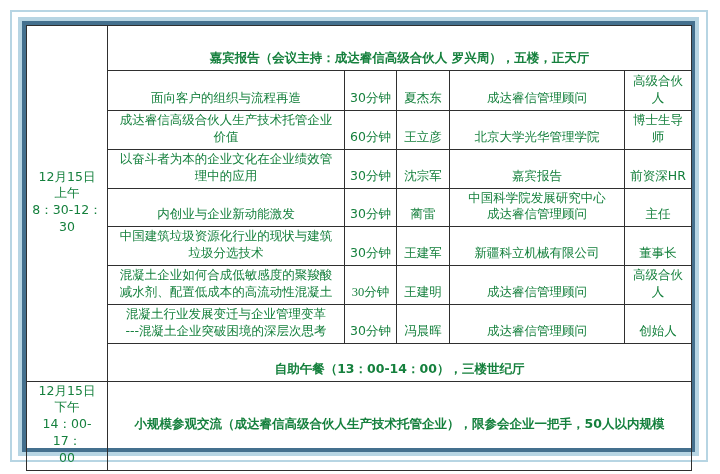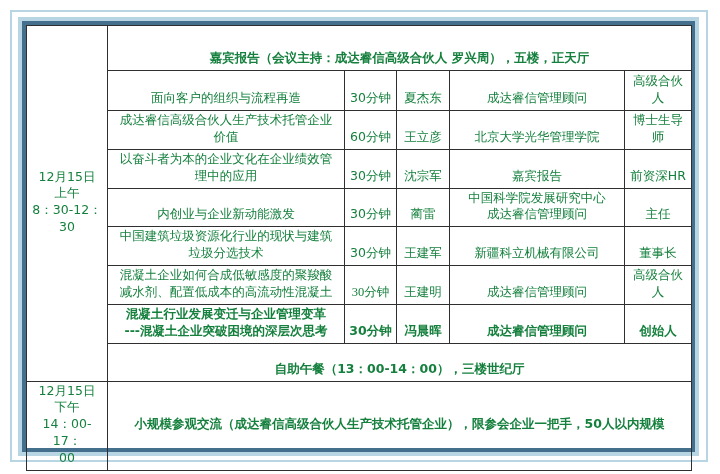--- a/index.html
+++ b/index.html
@@ -38,21 +38,21 @@
     font-size:12.5px;
     color:#15803d;
     line-height:1.35;
     padding:1px 2px 3px 2px;
     white-space:pre-line;
     overflow:hidden;
   }
   .r-header { height:45px; }
   .s1 { height:40px; } .s2 { height:38px; } .s3 { height:37px; }
   .s4 { height:37px; } .s5 { height:38px;margin-top:41px; } .s6 { height:37px;font-family:Liberation Serif, serif; }
-  .s7 { height:38px;font-weight:bold; } .r-lunch { height:38px; }
+  .s7 { height:38px; } .r-lunch { height:38px; }
   .session td { vertical-align:bottom; }
   .date-cell { vertical-align:middle; font-size:12.5px; }
   .header-cell {
     font-weight:bold; font-size:13px;
     vertical-align:bottom; padding-bottom:6px;
   }
   .lunch-cell {
     font-weight:bold; font-size:13px;
     vertical-align:bottom; padding-bottom:7px;
   }

